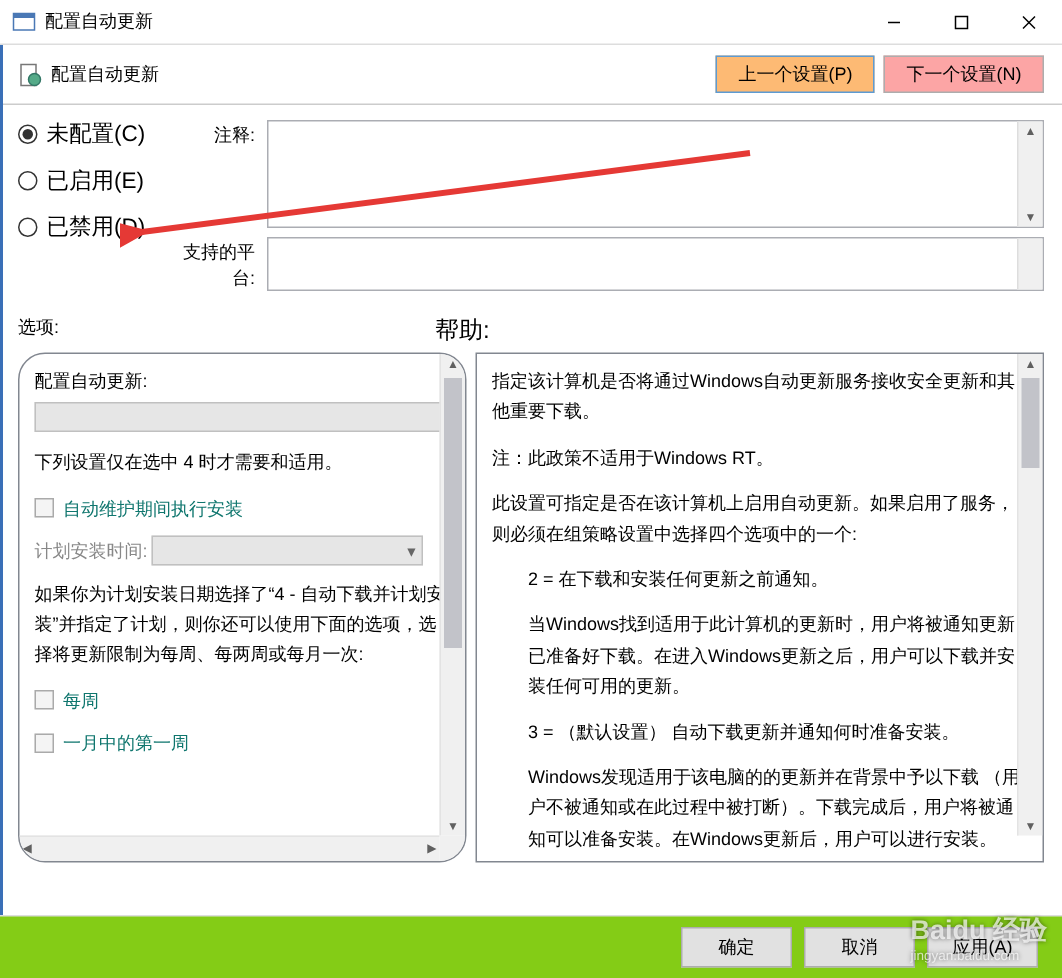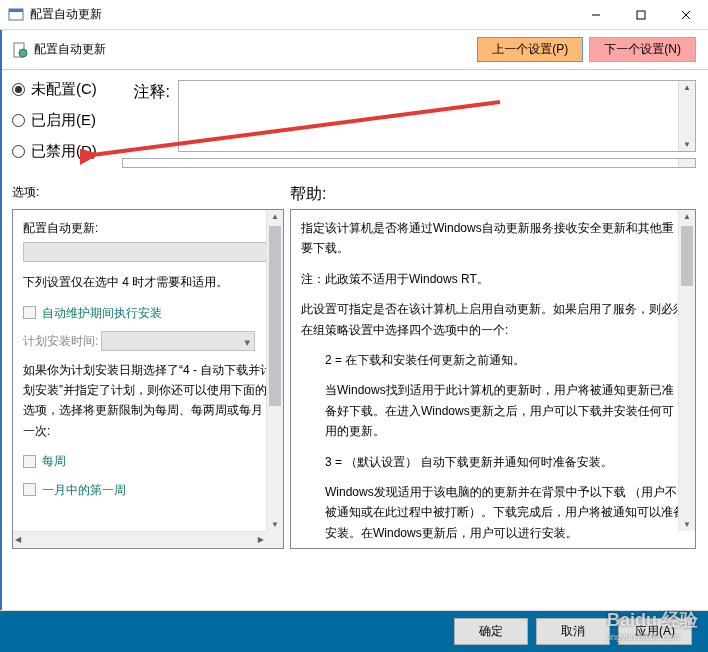--- a/index.html
+++ b/index.html
@@ -19,35 +19,35 @@
     
     .top-section { display: flex; padding: 10px 12px 6px 12px; }
     .radio-col { width: 110px; }
     .radio-item { display: flex; align-items: center; margin-bottom: 12px; cursor: default; }
     .radio-circle { width: 13px; height: 13px; border: 1px solid #333; border-radius: 50%; margin-right: 6px; display: flex; align-items: center; justify-content: center; }
     .radio-circle.checked::after { content: ""; width: 7px; height: 7px; background: #333; border-radius: 50%; }
     .radio-label { font-size: 15px; }
     
     .fields-col { flex: 1; }
     .field-row { display: flex; margin-bottom: 6px; }
-    .field-label { width: 56px; text-align: right; padding-right: 8px; font-size: 16px; padding-top: 2px; }
+    .field-label { width: 56px; text-align: right; padding-right: 8px; font-size: 12px; padding-top: 2px; }
     .comment-box { flex: 1; height: 72px; border: 1px solid #abadb3; background: #fff; position: relative; }
     .comment-box .sbar { position: absolute; right: 0; top: 0; bottom: 0; width: 17px; background: #f0f0f0; border-left: 1px solid #ddd; }
     .comment-box .sbar::before { content: "▲"; position: absolute; top: 2px; left: 4px; font-size: 8px; color: #606060; }
     .comment-box .sbar::after { content: "▼"; position: absolute; bottom: 2px; left: 4px; font-size: 8px; color: #606060; }
     .platform-box { flex: 1; border: 1px solid #abadb3; background: #fff; padding: 4px 6px; font-size: 12px; line-height: 1.5; position: relative; }
     .platform-box .sbar { position: absolute; right: 0; top: 0; bottom: 0; width: 17px; background: #f0f0f0; border-left: 1px solid #ddd; }
     
     .labels-row { display: flex; padding: 4px 12px; }
     .labels-row .lbl-left { width: 278px; font-size: 12px; }
     .labels-row .lbl-right { font-size: 16px; text-align: center; }
     
     .panes { display: flex; padding: 0 12px; gap: 6px; height: 340px; }
     .pane { border: 1px solid #828790; background: #fff; position: relative; overflow: hidden; }
-    .pane-left { width: 272px; }
+    .pane-left { width: 299px; border-radius: 18px; }
     .pane-right { flex: 1; }
     .pane-content { padding: 8px 10px; font-size: 12px; line-height: 1.7; height: 100%; overflow: hidden; }
     .pane .sbar-v { position: absolute; right: 0; top: 0; bottom: 17px; width: 17px; background: #f0f0f0; border-left: 1px solid #e3e3e3; }
     .pane .sbar-h { position: absolute; left: 0; right: 17px; bottom: 0; height: 17px; background: #f0f0f0; border-top: 1px solid #e3e3e3; }
     .pane .corner { position: absolute; right: 0; bottom: 0; width: 17px; height: 17px; background: #f0f0f0; }
     .sbar-v::before { content: "▲"; position: absolute; top: 2px; left: 4px; font-size: 8px; color: #606060; }
     .sbar-v::after { content: "▼"; position: absolute; bottom: 2px; left: 4px; font-size: 8px; color: #606060; }
     .sbar-h::before { content: "◀"; position: absolute; left: 2px; top: 3px; font-size: 8px; color: #606060; }
     .sbar-h::after { content: "▶"; position: absolute; right: 2px; top: 3px; font-size: 8px; color: #606060; }
     .sbar-thumb { position: absolute; left: 2px; right: 2px; background: #c2c3c9; border-radius: 0; }
@@ -57,21 +57,21 @@
     .opt-text { margin-bottom: 10px; }
     .chk-item { display: flex; align-items: center; margin-bottom: 8px; color: #0f766e; }
     .chk-box { width: 13px; height: 13px; border: 1px solid #aaa; margin-right: 6px; background: #f4f4f4; }
     .sched-row { display: flex; align-items: center; margin-bottom: 8px; }
     .sched-label { width: 78px; color: #888; }
     .sched-combo { flex: 1; height: 20px; background: #e6e6e6; border: 1px solid #c0c0c0; position: relative; margin-right: 18px; }
     .sched-combo::after { content: "▾"; position: absolute; right: 4px; top: 1px; color: #666; font-size: 11px; }
     .para { margin-bottom: 10px; }
     .indent { padding-left: 24px; }
     
-    .footer { position: absolute; bottom: 0; left: 0; right: 0; height: 42px; display: flex; align-items: center; justify-content: flex-end; padding: 14px 16px; background: #0369a1; border-top: 1px solid #ddd; }
+    .footer { position: absolute; bottom: 0; left: 0; right: 0; height: 42px; display: flex; align-items: center; justify-content: flex-end; padding: 14px 16px; background: #84cc16; border-top: 1px solid #ddd; }
     .footer-btn { min-width: 74px; padding: 4px 14px; background: #e1e1e1; border: 1px solid #adadad; font-size: 12px; margin-left: 8px; cursor: default; }
     
     .arrow-annot { position: absolute; pointer-events: none; z-index: 50; }
     
     .watermark { position: absolute; right: 10px; bottom: 10px; color: rgba(255,255,255,0.7); font-size: 18px; font-weight: bold; text-shadow: 0 0 3px rgba(0,0,0,0.5); z-index: 60; }
     .watermark small { display: block; font-size: 9px; font-weight: normal; }
     
     .left-strip { position: absolute; left: 0; top: 30px; bottom: 0; width: 2px; background: #3a6fb7; }
   </style>
 </head>
@@ -135,20 +135,21 @@
     </div>
   </div>
   <div class="fields-col">
     <div class="field-row">
       <div class="field-label">注释:</div>
       <div class="comment-box">
         <div class="sbar"></div>
       </div>
     </div>
     <div class="field-row">
+      <div class="field-label">支持的平台:</div>
       <div class="platform-box">
         <div class="sbar"></div>
       </div>
     </div>
   </div>
 </div>
 
 <div class="labels-row">
   <div class="lbl-left">选项:</div>
   <div class="lbl-right">帮助:</div>

